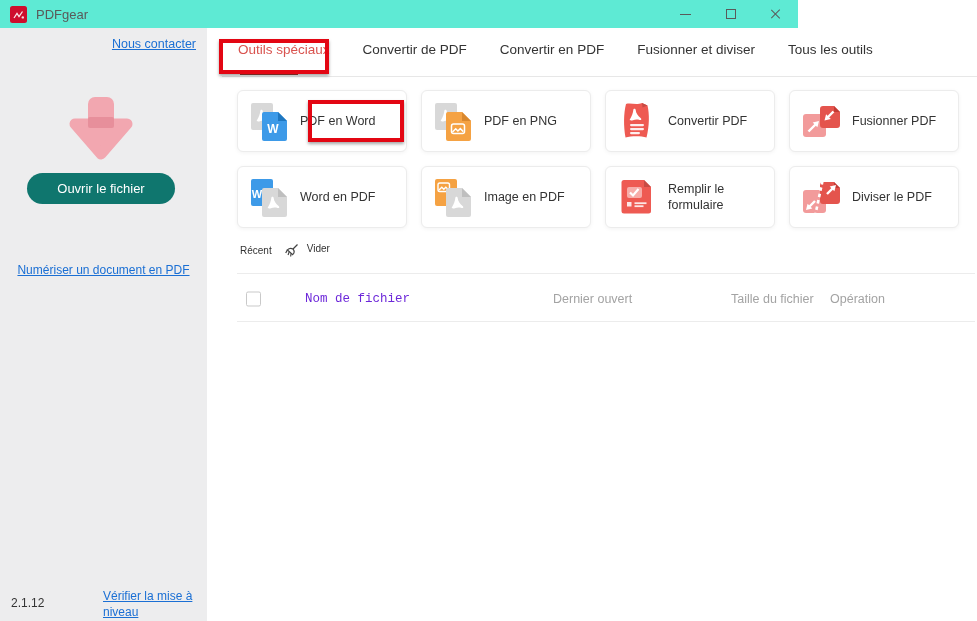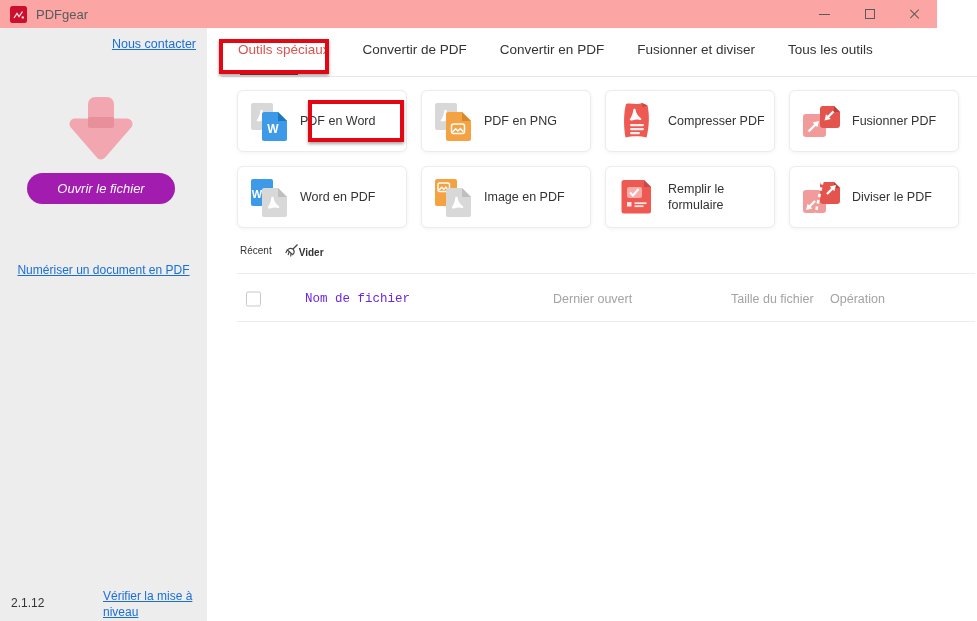--- a/index.html
+++ b/index.html
@@ -1,39 +1,39 @@
 <!DOCTYPE html>
 <html><head>
 <meta charset="utf-8">
 <style>
   * { box-sizing: border-box; margin: 0; padding: 0; }
   html,body { width:977px; height:621px; }
   body { font-family:"Liberation Sans", sans-serif; }
   .app { position:relative; width:977px; height:621px; background:#fff; overflow:hidden; }
 
   
-  .titlebar { position:absolute; left:0; top:0; width:937px; height:28px; background:#fca5a5; display:flex; align-items:center; }
+  .titlebar { position:absolute; left:0; top:0; width:798px; height:28px; background:#5eead4; display:flex; align-items:center; }
   .logo { margin-left:10px; width:17px; height:17px; flex:none; }
   .wtitle { margin-left:9px; font-size:13px; color:#5a5a5a; }
   .controls { position:absolute; right:0; top:0; height:28px; display:flex; }
   .wc { width:45px; height:28px; display:flex; align-items:center; justify-content:center; cursor:pointer; }
   .ic-min { width:11px; height:1px; background:#5a5a5a; }
   .ic-max { width:10px; height:10px; border:1px solid #5a5a5a; }
   .ic-close { position:relative; width:12px; height:12px; }
   .ic-close::before,.ic-close::after { content:""; position:absolute; left:5.4px; top:0; width:1.2px; height:12px; background:#5a5a5a; }
   .ic-close::before { transform:rotate(45deg); }
   .ic-close::after { transform:rotate(-45deg); }
 
   
   .sidebar { position:absolute; left:0; top:28px; width:207px; height:593px; background:#ededee; }
   a.link { color:#1a6fd4; text-decoration:underline; cursor:pointer; }
   .contact { position:absolute; top:9px; right:11px; font-size:12.5px; }
   .big-arrow { position:absolute; left:51px; top:66px; }
   .pill { position:absolute; left:27px; width:148px; height:31px; border:none; border-radius:16px; font-size:13px; font-family:"Liberation Sans",sans-serif; display:flex; align-items:center; justify-content:center; cursor:pointer; }
-  .open-btn { top:145px; background:#a21caf; color:#fff;font-style:italic; }
+  .open-btn { top:145px; background:#0f766e; color:#fff; }
   .new-btn { top:188px; background:#fff; color:#333; box-shadow:0 1px 2px rgba(0,0,0,0.07); }
   .scan { position:absolute; left:0; right:0; top:235px; text-align:center; font-size:12px; }
   .version { position:absolute; left:11px; top:568px; font-size:12px; color:#333; }
   .update { position:absolute; left:103px; top:560px; width:92px; font-size:12px; line-height:1.35; }
 
   
   .main { position:absolute; left:207px; top:28px; width:770px; height:451px; background:#fff; }
   .tabs { position:absolute; left:31px; top:14px; display:flex; gap:33px; font-size:13.5px; color:#333; }
   .tab { cursor:pointer; white-space:nowrap; padding-bottom:6px; }
   .tab.active { color:#d9534f; }
@@ -43,21 +43,21 @@
   .tools { position:absolute; left:30px; top:62px; display:grid; grid-template-columns:repeat(4,170px); grid-auto-rows:62px; gap:14px; }
   .card { background:#fff; border:1px solid #ececec; border-radius:6px; box-shadow:0 1px 4px rgba(0,0,0,0.05); display:flex; align-items:center; padding:0 6px 0 9px; gap:9px; cursor:pointer; }
   .card svg { width:44px; height:44px; flex:none; }
   .card .lbl { font-size:12.5px; color:#333; line-height:1.3; }
 
   .annotation { position:absolute; border:4px solid #e30613; box-shadow:0 2px 3px rgba(0,0,0,0.35); pointer-events:none; }
   .anno-tab { left:12px; top:11px; width:110px; height:35px; }
   .anno-word { left:101px; top:72px; width:96px; height:42px; }
 
   .recent-row { position:absolute; left:33px; top:215px; display:flex; align-items:center; gap:6px; font-size:10px; color:#333; }
-  .clear-btn { display:flex; align-items:flex-end; gap:0; cursor:pointer; margin-left:6px;font-weight:bold; }
+  .clear-btn { display:flex; align-items:flex-start; gap:8px; cursor:pointer; margin-left:6px; }
   .divider { position:absolute; left:30px; right:2px; height:1px; background:#ececec; }
   .div1 { top:245px; } .div2 { top:293px; }
   .thead { position:absolute; left:30px; right:2px; top:256px; height:30px; font-size:12.5px; }
   .thead > div { position:absolute; top:50%; transform:translateY(-50%); }
   .cb { left:9px; width:15px; height:15px; border:1px solid #c9c9c9; border-radius:2px; background:#fff; cursor:pointer; }
   .col-filename { left:68px; color:#6d28d9;font-family:Liberation Mono, monospace; }
   .col-gray { color:#a3a3a3; }
   .col-last { left:316px; } .col-size { left:494px; } .col-op { left:593px; }
 </style>
 </head>
@@ -141,21 +141,21 @@
 
       <div class="card">
         <svg viewBox="0 0 44 44">
           <path d="M11 5 C8.5 15 8.5 27 10.5 38.5 C16.5 36.8 26 36.8 31.5 38.5 C34.5 27 34.5 15 32.5 6.5 L27 4 C21 6.5 16 3.5 11 5 Z" fill="#ee5a52"></path>
           <path d="M27 4 l5.5 2.5 -5 2 z" fill="#c74b44"></path>
           <path transform="translate(14,9)" d="M0.8 11.6 C2.8 8.2 4.2 4.6 4.3 2 C4.35 0.3 6.6 0.3 6.7 2 C6.9 4.9 8.8 8 11.6 9.9 C13 10.8 12.2 12.5 10.6 12 C8.4 11.4 6 11.5 4 12.2 C2.5 12.7 0.2 12.7 0.8 11.6 Z" fill="#fff"></path>
           <rect x="15" y="25" width="14" height="2.2" rx="1.1" fill="#fff" opacity="0.9"></rect>
           <rect x="15" y="29" width="14" height="2.2" rx="1.1" fill="#fff" opacity="0.9"></rect>
           <rect x="15" y="33" width="10" height="2.2" rx="1.1" fill="#fff" opacity="0.9"></rect>
         </svg>
-        <span class="lbl">Compresser PDF</span>
+        <span class="lbl">Convertir PDF</span>
       </div>
 
       <div class="card">
         <svg viewBox="0 0 44 44">
           <rect x="4" y="15" width="23" height="23" rx="3" fill="#f29b9b"></rect>
           <line x1="9.5" y1="32.5" x2="16.5" y2="25.5" stroke="#fff" stroke-width="2.4"></line>
           <path d="M20 22 L13.7 23.6 L18.4 28.3 Z" fill="#fff"></path>
           <path d="M21 7 h14 l6 6 v13 a3 3 0 0 1 -3 3 h-14 a3 3 0 0 1 -3 -3 v-16 a3 3 0 0 1 3 -3 z" fill="#e4544d"></path>
           <path d="M35 7 l6 6 h-6 z" fill="#c23b35"></path>
           <line x1="34.5" y1="12.5" x2="29" y2="18" stroke="#fff" stroke-width="2.4"></line>

